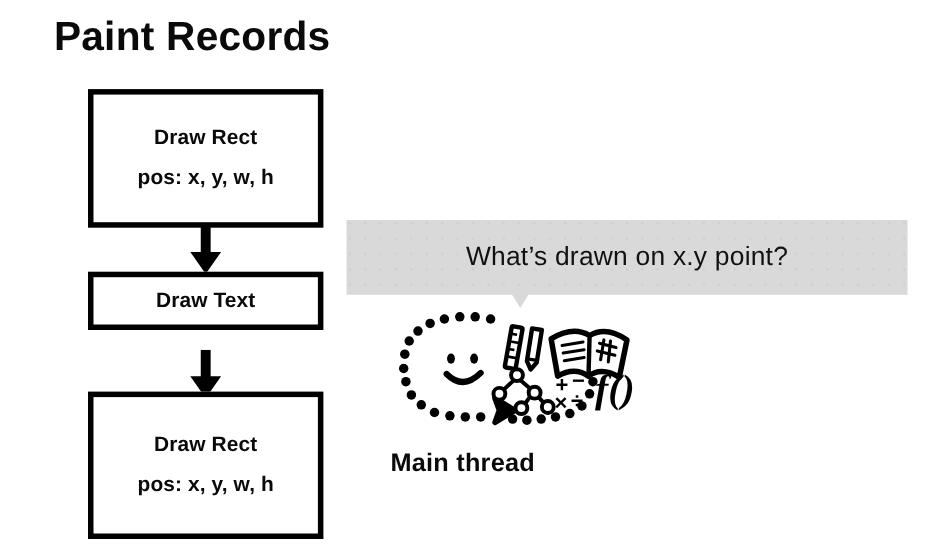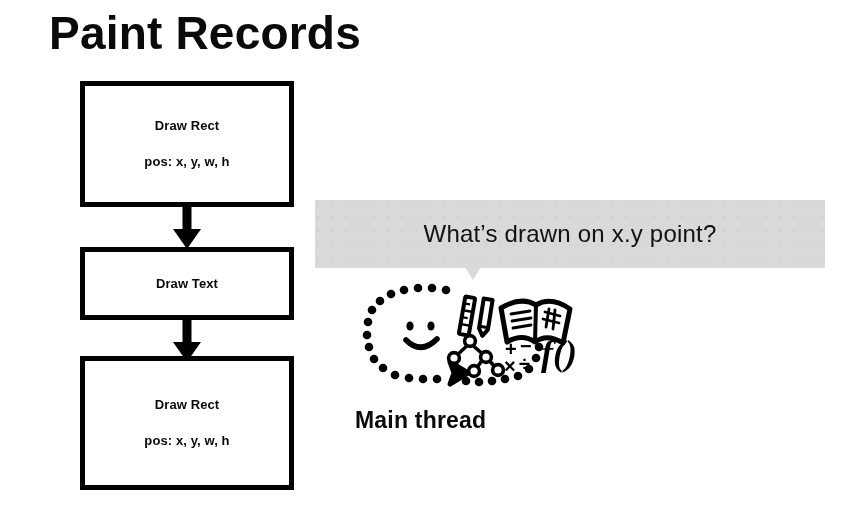--- a/index.html
+++ b/index.html
@@ -15,49 +15,49 @@
     font-family: "Liberation Sans", sans-serif;
     color: #0a0a0a;
     -webkit-font-smoothing: antialiased;
   }
 
   
   #slide-title {
     position: absolute;
     left: 49px;
     top: 11px;
-    font-size: 46px;
+    font-size: 37px;
     font-weight: bold;
     letter-spacing: 0.2px;
     line-height: 44px;
     white-space: nowrap;
   }
 
   
   .record-box {
     position: absolute;
     box-sizing: border-box;
     background: #ffffff;
     border: 5px solid #000000;
     display: flex;
     flex-direction: column;
     align-items: center;
     justify-content: center;
   }
   .record-box .line {
-    font-size: 13px;
+    font-size: 19px;
     font-weight: bold;
     line-height: 36px;
     letter-spacing: 0.1px;
     white-space: nowrap;
     text-align: center;
   }
 
   #box-draw-rect-red   { left: 80px; top: 81px;  width: 214px; height: 126px; }
-  #box-draw-text       { left: 80px; top: 247px; width: 214px; height: 73px;  }
+  #box-draw-text       { left: 80px; top: 247px; width: 214px; height: 53px;  }
   #box-draw-rect-blue  { left: 80px; top: 356px; width: 214px; height: 134px; }
 
   
   .flow-arrow {
     position: absolute;
     width: 36px;
     height: 44px;
     left: 169px;
   }
   #arrow-1 { top: 205px; }

